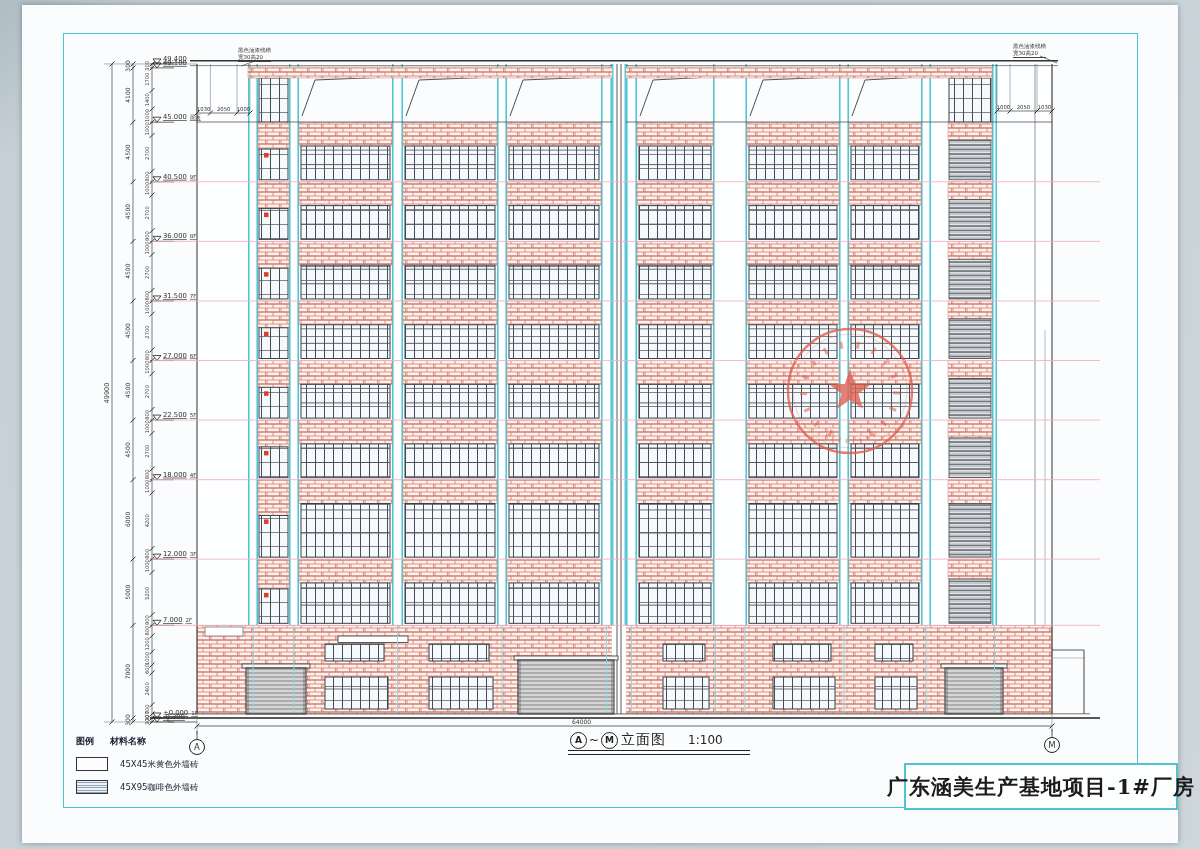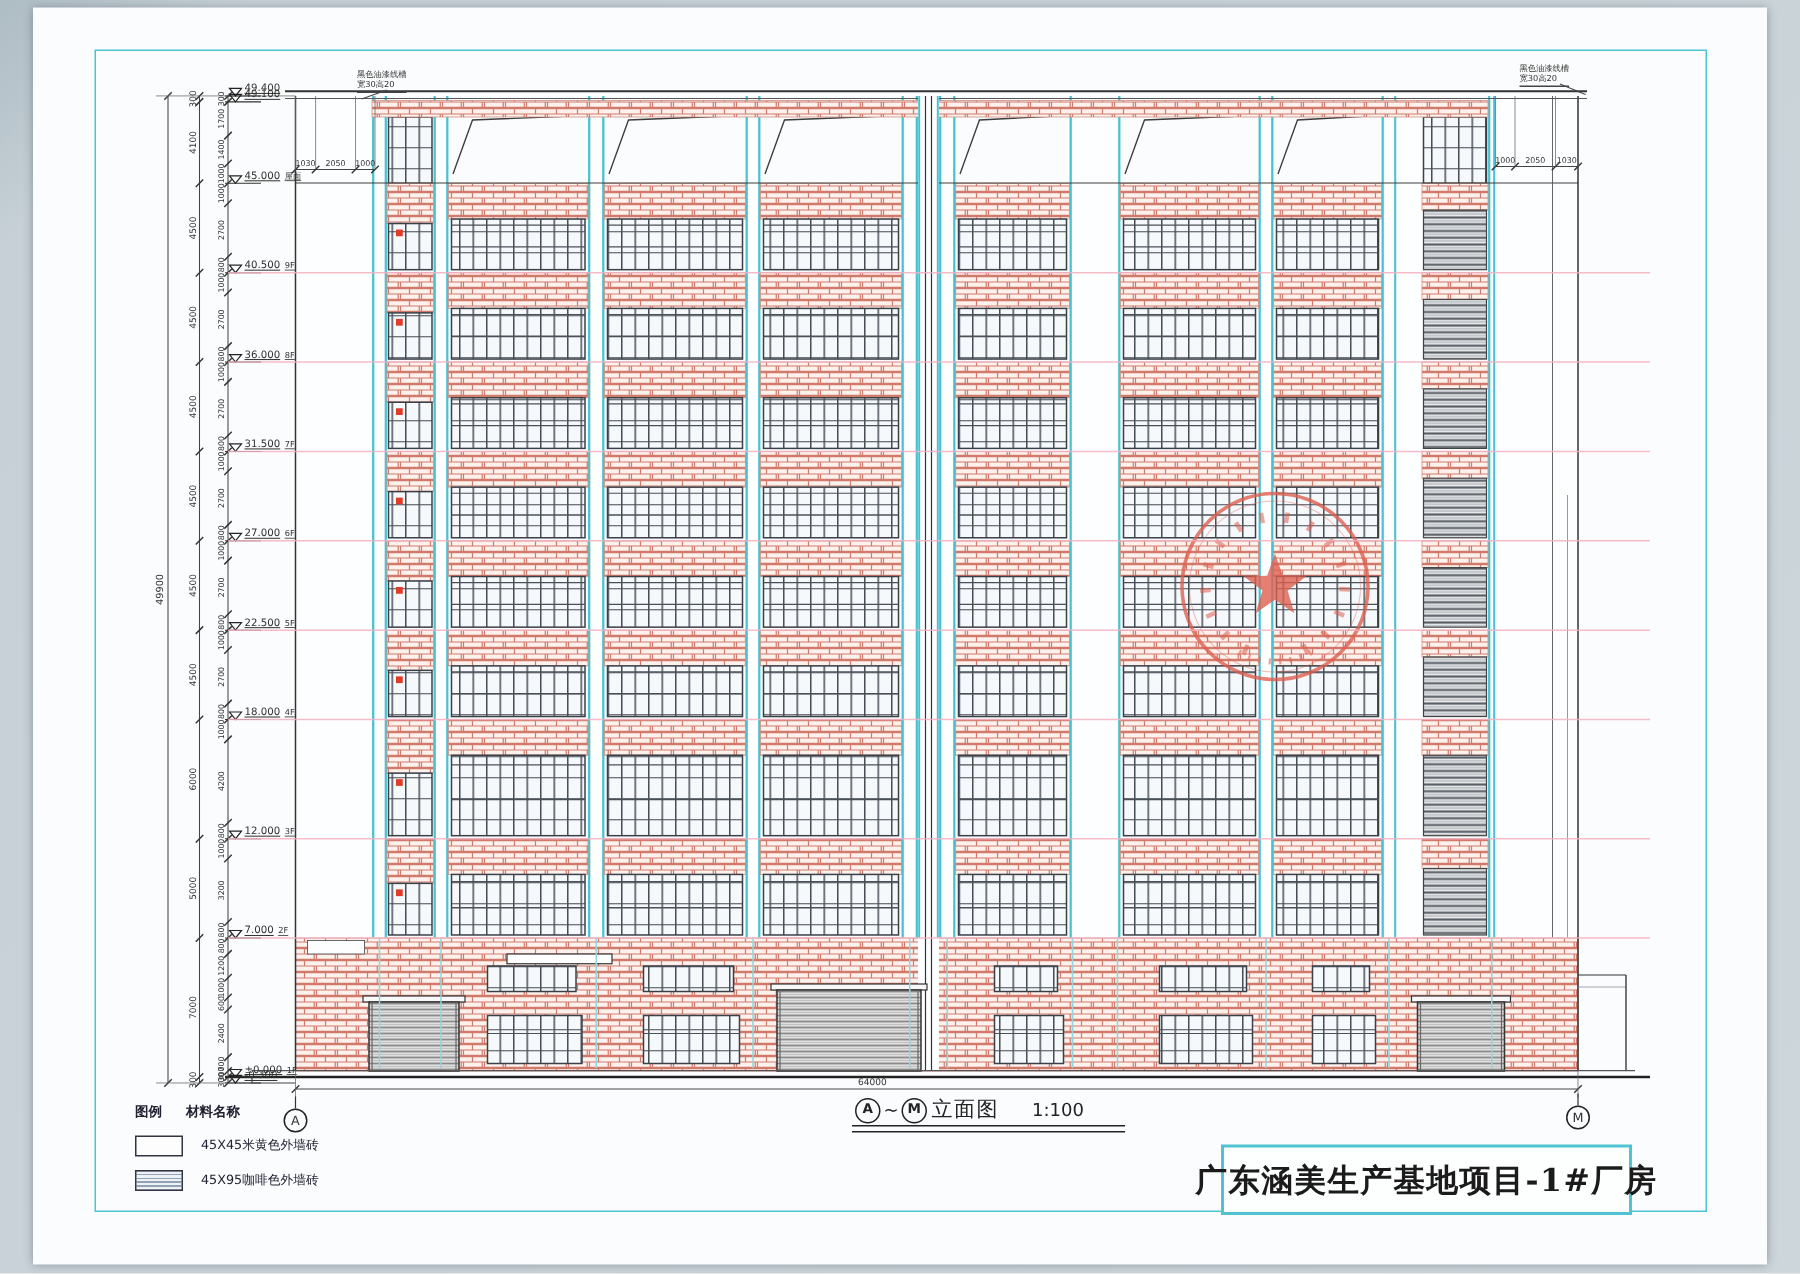--- a/index.html
+++ b/index.html
@@ -3,36 +3,36 @@
 <meta charset="utf-8">
 <style>
   html,body{margin:0;padding:0;}
   body{width:1200px;height:849px;background:linear-gradient(135deg,#aebcc4 0%,#c6d0d6 8%,#cdd6db 100%);position:relative;overflow:hidden;
        font-family:"DejaVu Sans",sans-serif;}
   .paper{position:absolute;left:22px;top:5px;width:1156px;height:838px;background:#fbfcfd;
          box-shadow:0 0 6px rgba(60,70,80,.45);}
   .frame{position:absolute;left:63px;top:33px;width:1073px;height:773px;border:1.5px solid #4fc3d1;}
   svg{position:absolute;left:0;top:0;}
   svg text{font-family:"DejaVu Sans",sans-serif;fill:#333;}
-  .title-block{position:absolute;left:814px;top:763px;width:270px;height:43px;background:#fdfefe;
+  .title-block{position:absolute;left:904px;top:763px;width:270px;height:43px;background:#fdfefe;
                border:2px solid #4fc3d1;display:flex;align-items:center;justify-content:center;}
   .title-block span{font-family:"DejaVu Serif","Liberation Serif",serif;font-weight:bold;font-size:21px;
                     letter-spacing:1px;color:#1b1b1b;white-space:nowrap;}
   .caption{position:absolute;left:570px;top:731px;display:flex;align-items:center;color:#222;}
   .gbubble{display:inline-flex;width:15px;height:15px;border:1px solid #222;border-radius:50%;
            align-items:center;justify-content:center;font-size:9px;font-weight:bold;}
   .caption .cname{font-size:14px;font-weight:normal;margin:0 2px 0 3px;letter-spacing:1px;}
   .caption .tilde{font-size:12px;margin:0 2px;}
   .caption .cscale{font-size:12px;margin-left:20px;}
   .caption-underline{position:absolute;left:568px;top:750px;width:182px;height:3px;
                      border-top:1px solid #222;border-bottom:1px solid #222;}
-  .legend{position:absolute;left:90px;top:735px;color:#223;}
+  .legend{position:absolute;left:76px;top:735px;color:#223;}
   .legend .hdr{font-size:9px;font-weight:bold;display:flex;}
   .legend .hdr span:first-child{width:34px;}
-  .legend .row{display:flex;align-items:center;margin-top:9px;}
+  .legend .row{display:flex;align-items:flex-end;margin-top:9px;}
   .legend .sw{width:30px;height:12px;border:1px solid #334;background:#fdfdfd;margin-right:12px;}
   .legend .sw.hatch{background:repeating-linear-gradient(180deg,#eef2f6 0 1.5px,#8fa3b4 1.5px 2.5px);}
   .legend .lab{font-size:8.5px;}
   .ann{position:absolute;color:#333;font-size:5.5px;line-height:6.5px;border-bottom:.5px solid #444;
        padding-bottom:1px;white-space:nowrap;}
   .ann-left{left:238px;top:47px;}
   .ann-right{left:1013px;top:43px;}
 </style>
 </head>
 <body>

